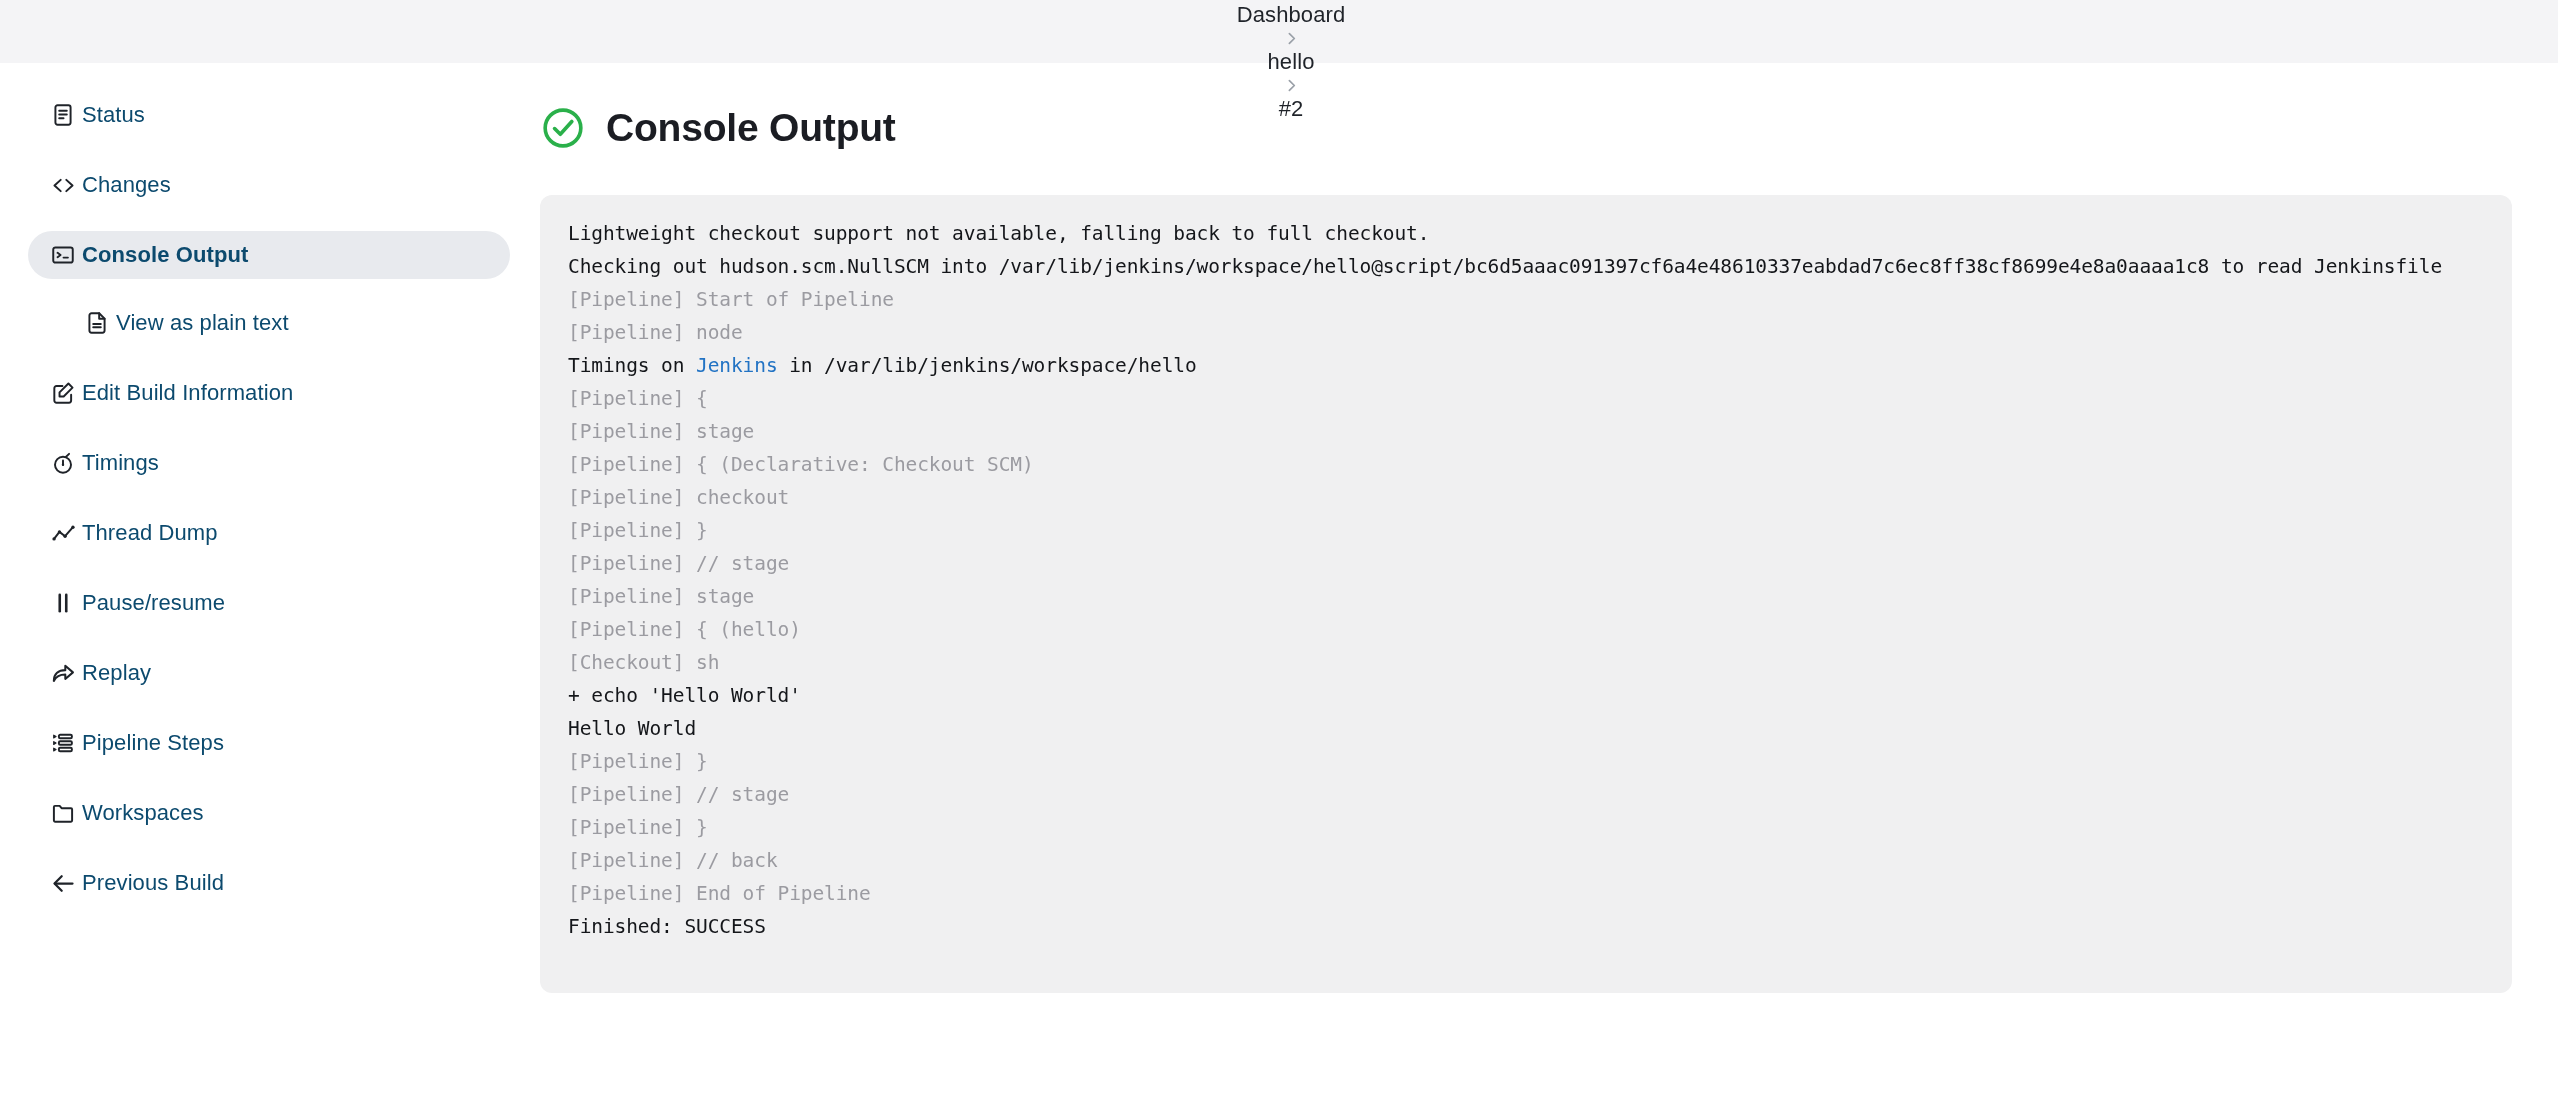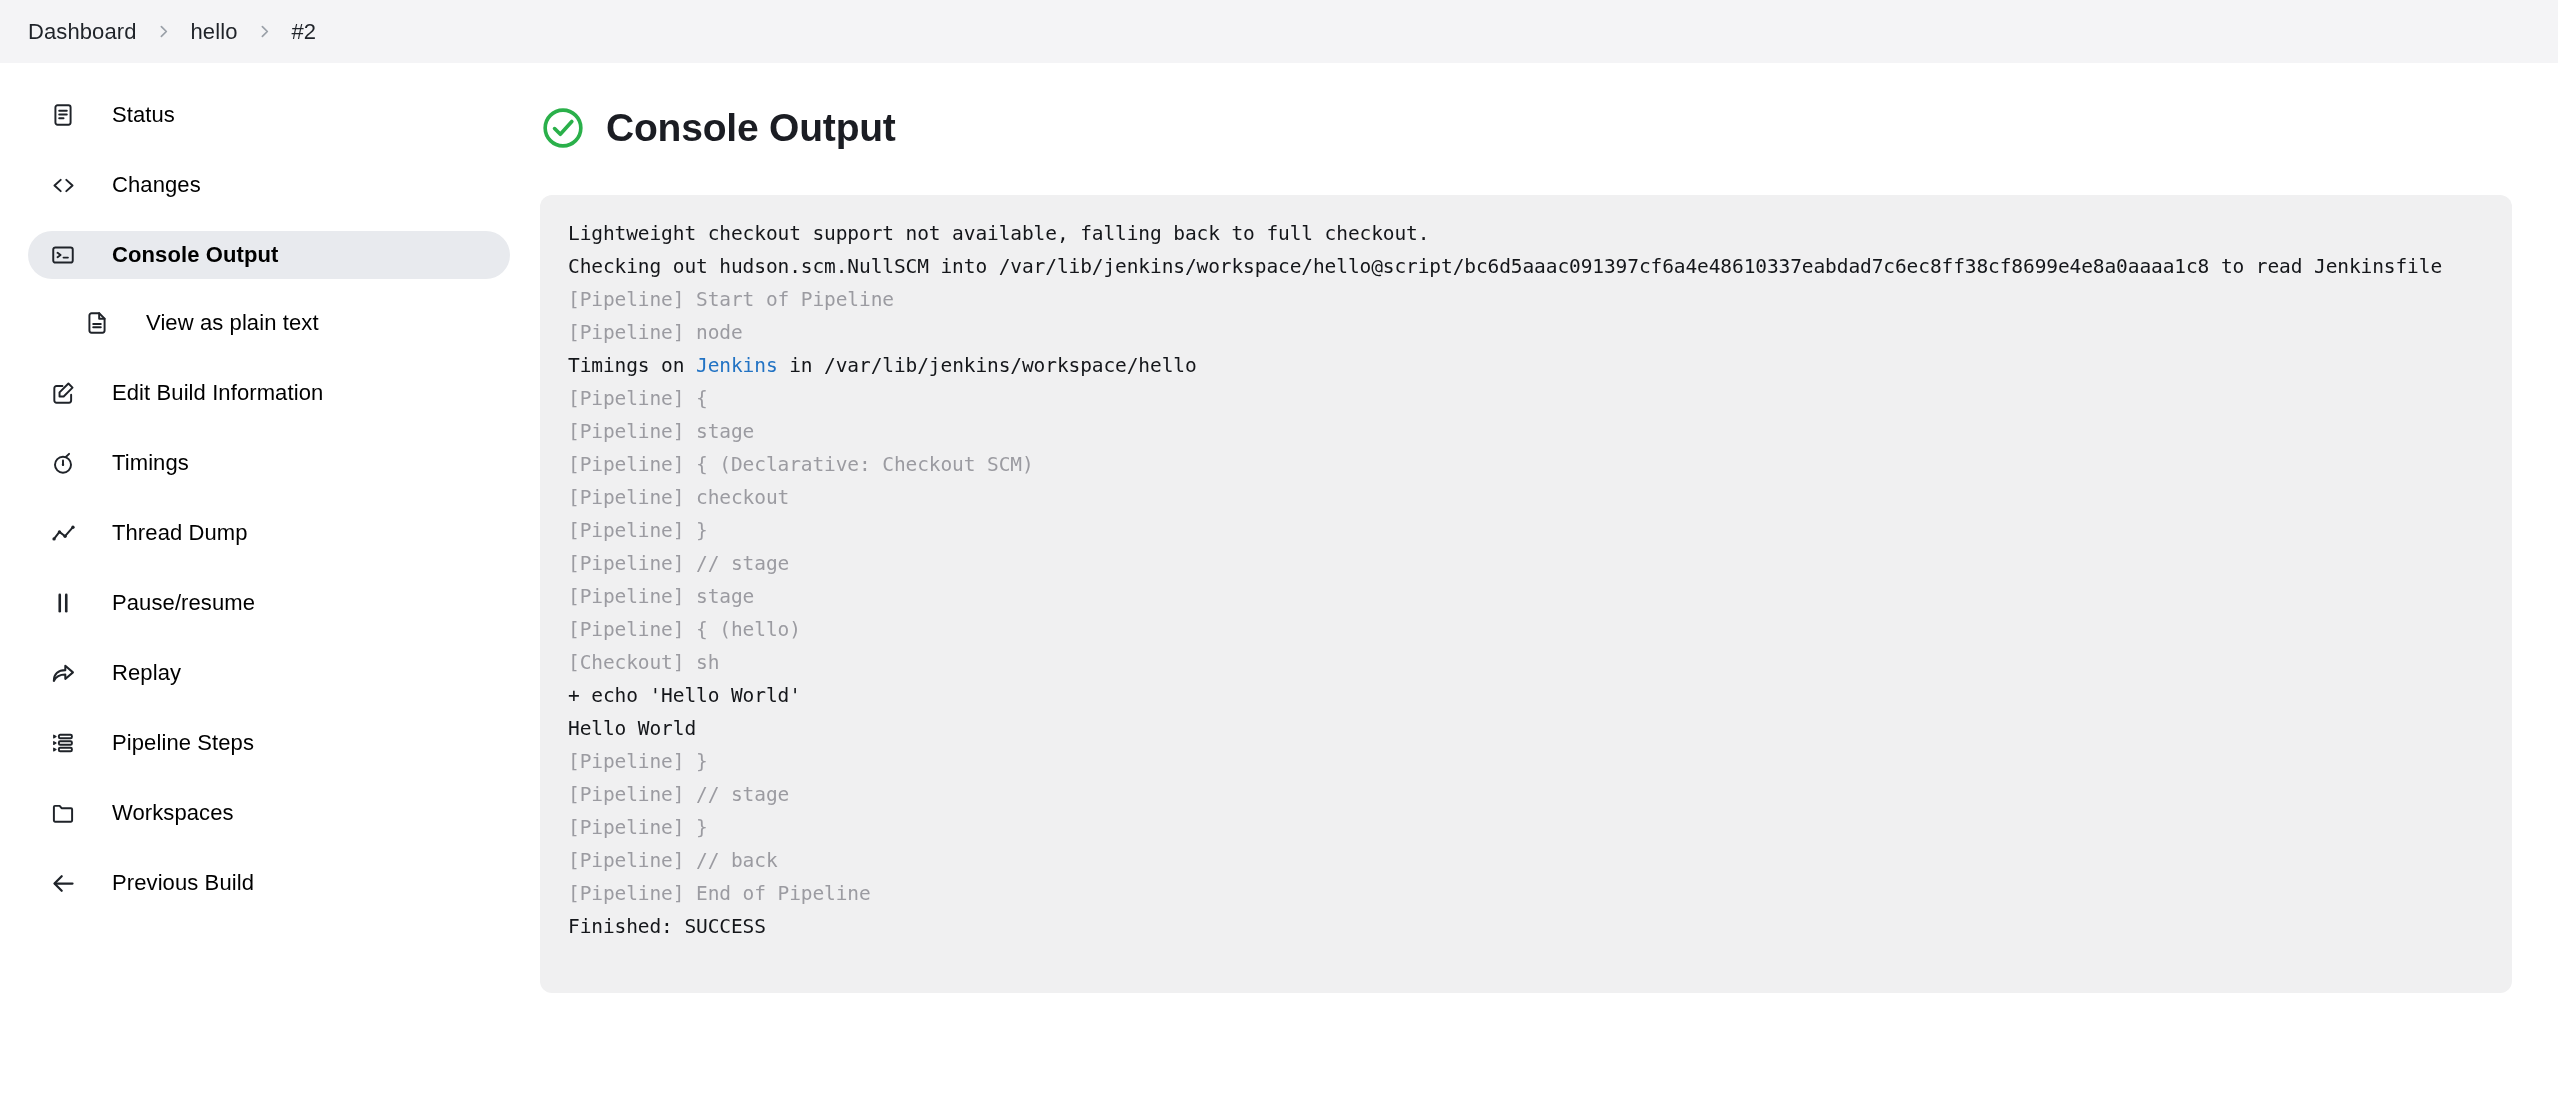--- a/index.html
+++ b/index.html
@@ -13,20 +13,21 @@
   }
 
   
   #breadcrumb-bar {
     height: 63px;
     background: #f4f4f6;
     display: flex;
     align-items: center;
     padding-left: 24px;
     gap: 0px;
+    flex-direction: column;
   }
   .crumb {
     font-size: 22px;
     color: #1f2329;
     letter-spacing: 0.1px;
     padding: 2px 4px;
     border-radius: 4px;
     white-space: nowrap;
   }
   .crumb-sep {
@@ -52,23 +53,23 @@
     flex: 0 0 540px;
     padding-top: 28px;
   }
   .side-item {
     display: flex;
     align-items: center;
     height: 48px;
     margin: 0 30px 0 28px;
     padding-left: 20px;
     border-radius: 24px;
-    gap: 34px;
+    gap: 4px;
     cursor: pointer;
-    color: #000000;
+    color: #0c4a6e;
   }
   .side-item + .side-item { margin-top: 22px; }
   .side-item.active {
     background: #e8eaee;
     font-weight: bold;
   }
   .side-item.sub {
     margin-left: 62px;
     margin-top: 20px;
   }

